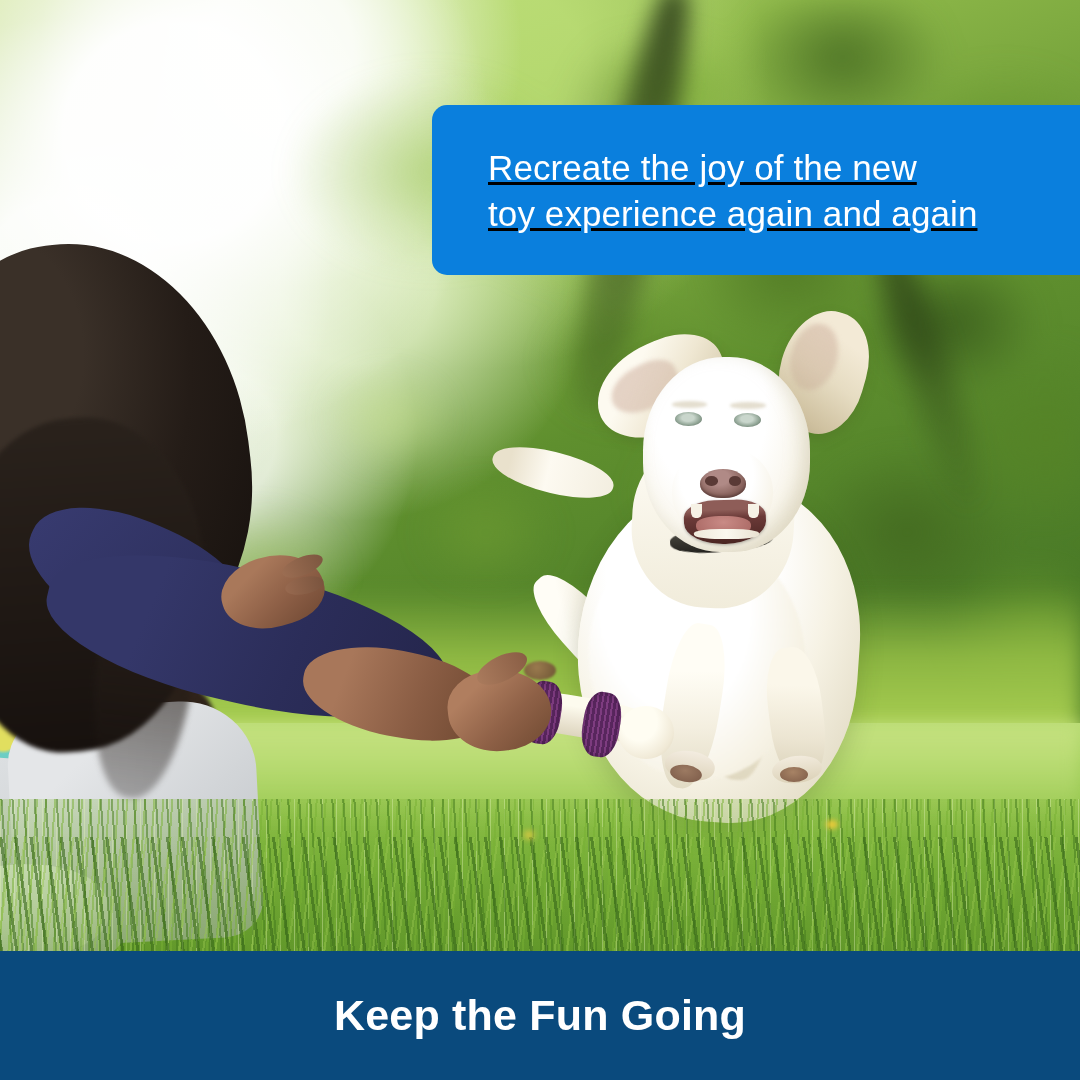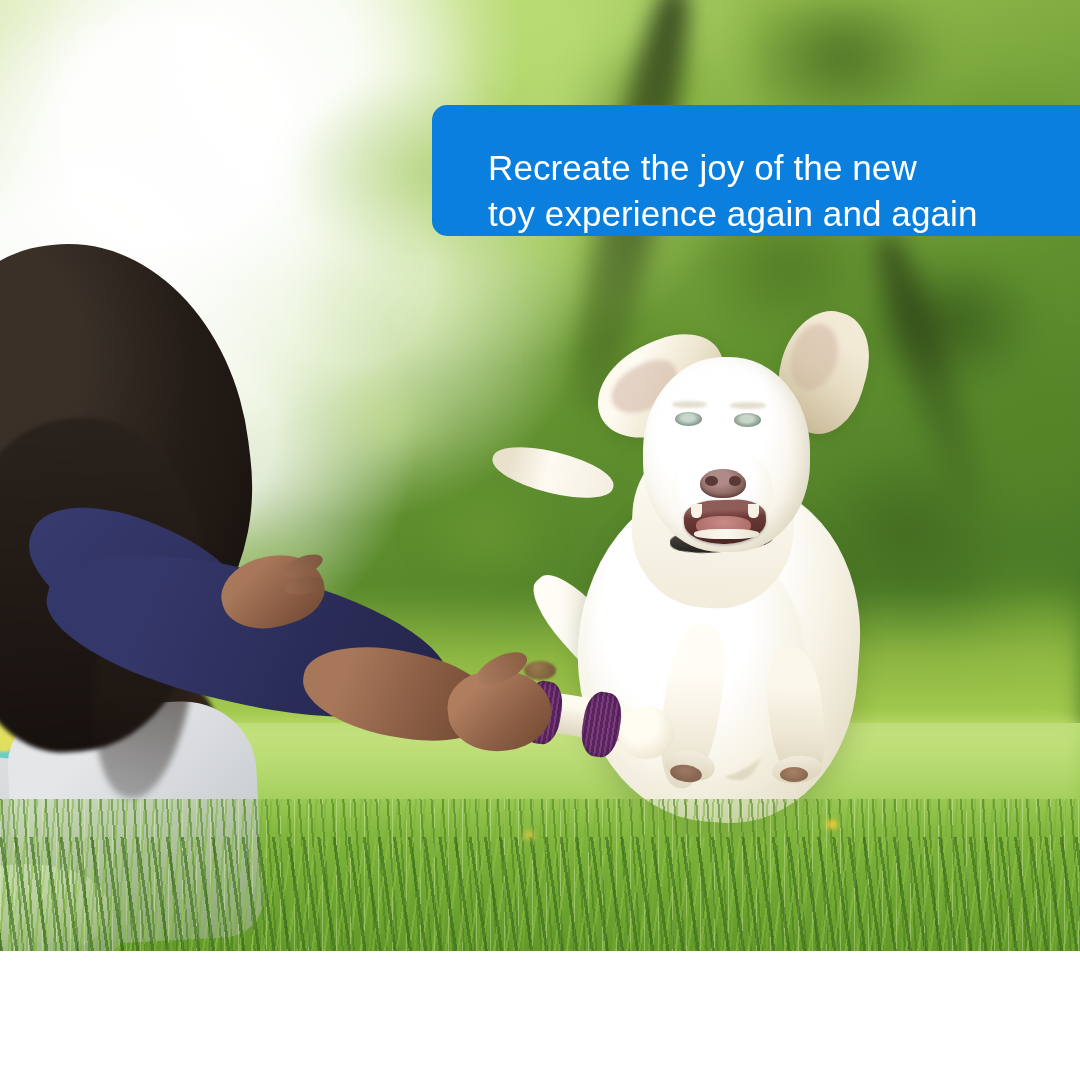--- a/index.html
+++ b/index.html
@@ -204,23 +204,23 @@
   .ring-a{position:absolute;left:48.6%;top:71.6%;width:3.3%;height:6.6%;border-radius:42%;
     background:repeating-linear-gradient(90deg,#7c3a7e 0 2px,#57255c 2px 5px);transform:rotate(9deg);
     box-shadow:inset 0 0 6px rgba(40,12,44,.5);}
   .ring-b{position:absolute;left:54.0%;top:72.8%;width:3.4%;height:6.8%;border-radius:42%;
     background:repeating-linear-gradient(90deg,#7e3c80 0 2px,#58265d 2px 5px);transform:rotate(9deg);
     box-shadow:inset 0 0 6px rgba(40,12,44,.5);}
   .toy-tip{position:absolute;left:48.5%;top:69.5%;width:3.0%;height:2.0%;border-radius:50%;
     background:radial-gradient(circle at 40% 34%,#9a7a4e,#6d5434);filter:blur(.8px);}
 
   
-  .callout{position:absolute;left:432px;top:105px;width:648px;height:131px;
+  .callout{position:absolute;left:432px;top:105px;width:648px;height:170px;
     background:#0a7fdd;border-radius:15px 0 0 15px;box-sizing:border-box;
-    padding:40px 34px 0 56px;}
+    padding:40px 34px 0 56px;text-decoration:underline;}
   .callout p{margin:0;color:#ffffff;font-size:35px;line-height:1.30;font-weight:400;
     letter-spacing:.1px;white-space:pre-line;font-family:"Liberation Sans",sans-serif;}
 
   
   .banner{position:absolute;left:0;top:951px;width:1080px;height:129px;background:#0a4a7d;
     display:flex;align-items:center;justify-content:center;}
   .banner h2{margin:0;color:#ffffff;font-size:43px;font-weight:bold;letter-spacing:.2px;
     font-family:"Liberation Sans",sans-serif;}
 </style>
 </head>
@@ -309,14 +309,17 @@
     <div class="dandelion"></div>
     <div class="dandelion2"></div>
 
     <div class="callout">
       <p>Recreate the joy of the new
 toy experience again and again</p>
     </div>
 
   </div>
 
+  <div class="banner">
+    <h2>Keep the Fun Going</h2>
+  </div>
 
 </div>
 
 </body></html>

